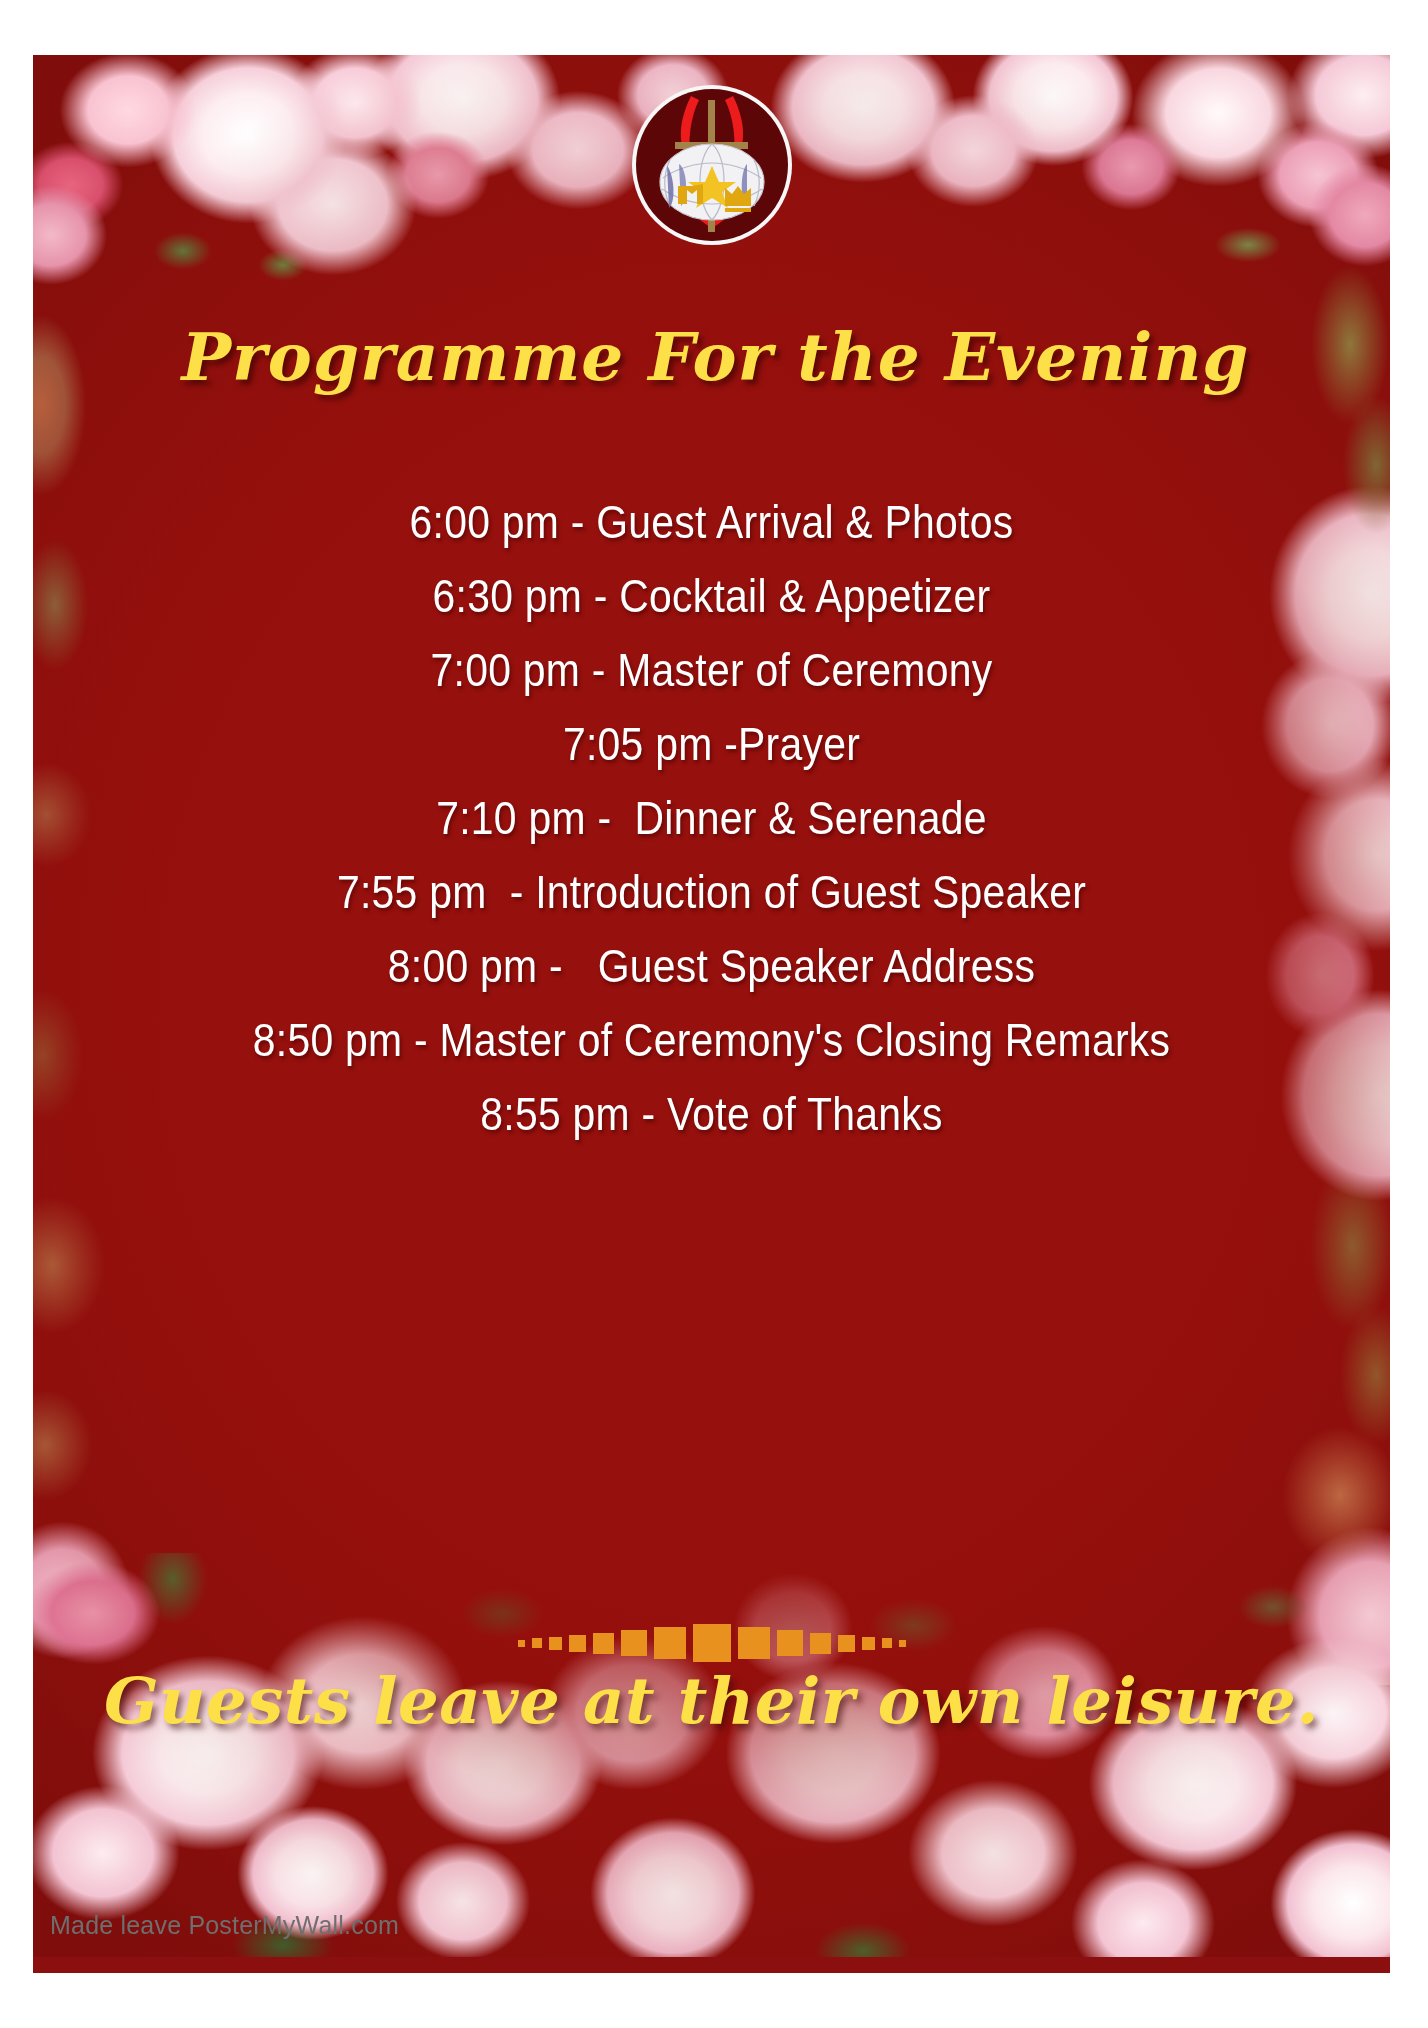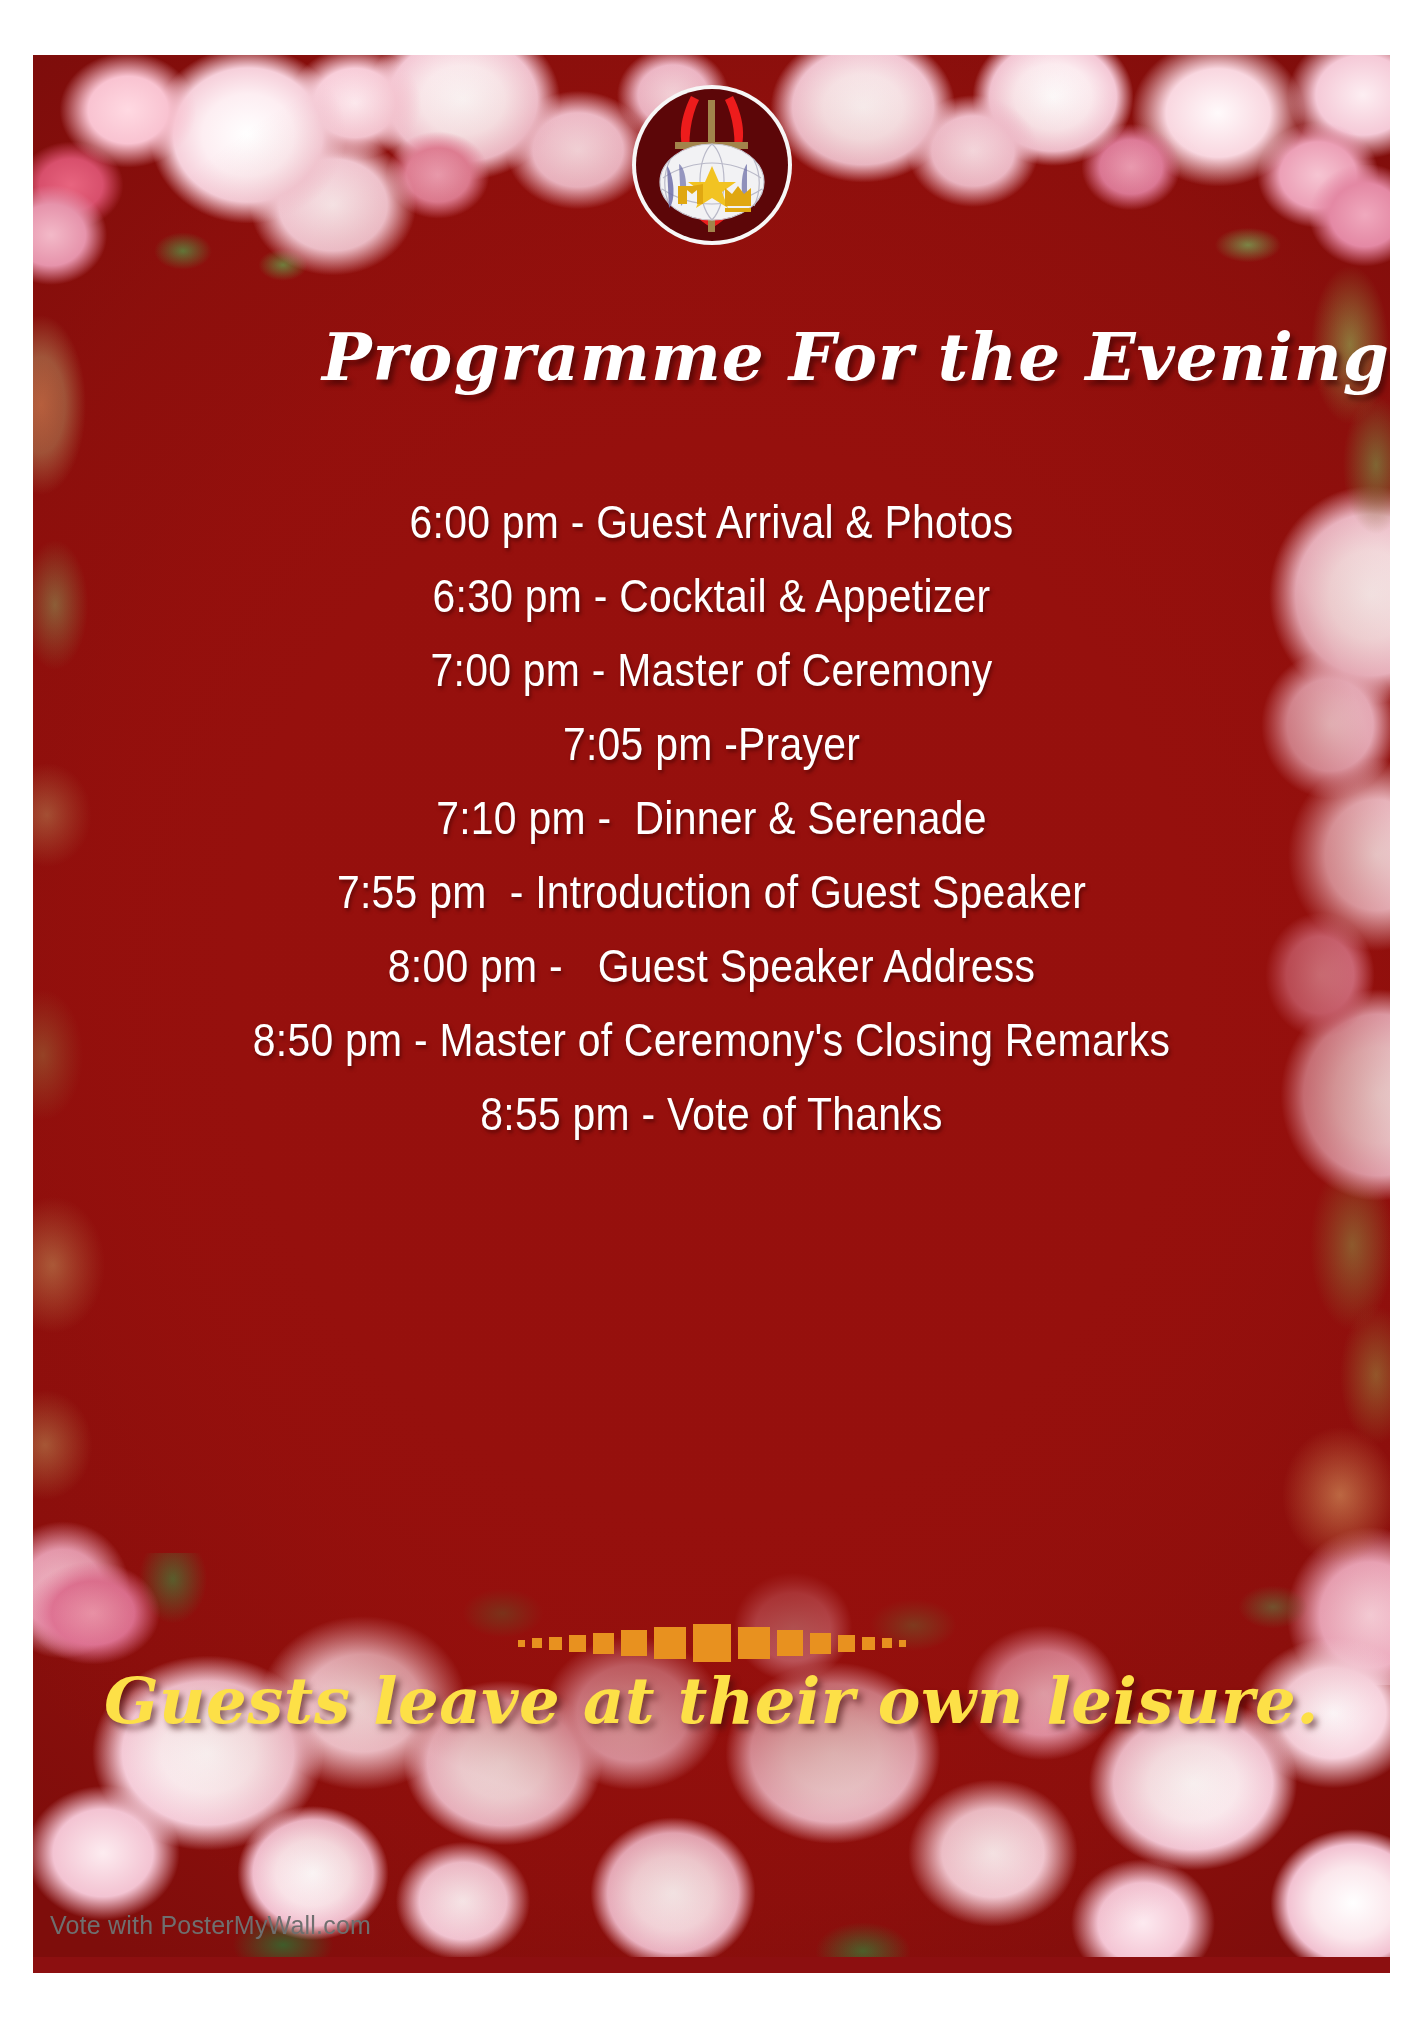--- a/index.html
+++ b/index.html
@@ -150,28 +150,28 @@
     top: 27px;
     width: 166px;
     height: 166px;
   }
 
   
   #poster-title {
     position: absolute;
     left: 8px; right: 0;
     top: 268px;
-    text-align: right;
+    text-align: center;
     font-family: "DejaVu Serif", serif;
     font-style: italic;
     font-weight: bold;
     font-size: 66px;
     line-height: 1.04;
     letter-spacing: 1px;
-    color: #ffffff;
+    color: #fde047;
     text-shadow: 4px 5px 5px rgba(50,0,0,0.55);
     white-space: nowrap;
   }
 
   
   #programme-list {
     position: absolute;
     left: 0; right: 0;
     top: 430px;
     text-align: center;
@@ -317,17 +317,17 @@
         <span style="width: 26px; height: 26px; background: rgb(232, 145, 31);"></span>
         <span style="width: 21px; height: 21px; background: rgb(232, 145, 31);"></span>
         <span style="width: 17px; height: 17px; background: rgb(232, 145, 31);"></span>
         <span style="width: 13px; height: 13px; background: rgb(232, 145, 31);"></span>
         <span style="width: 10px; height: 10px; background: rgb(232, 145, 31);"></span>
         <span style="width: 7px; height: 7px; background: rgb(232, 145, 31);"></span>
       </div>
 
     <div id="closing-line">Guests leave at their own leisure.</div>
 
-    <div id="watermark">Vote with PosterMyWall.com</div>
+    <div id="watermark">Made leave PosterMyWall.com</div>
 
     <div id="bottom-strip"></div>
   </div>
 </div>
 
 </body></html>

